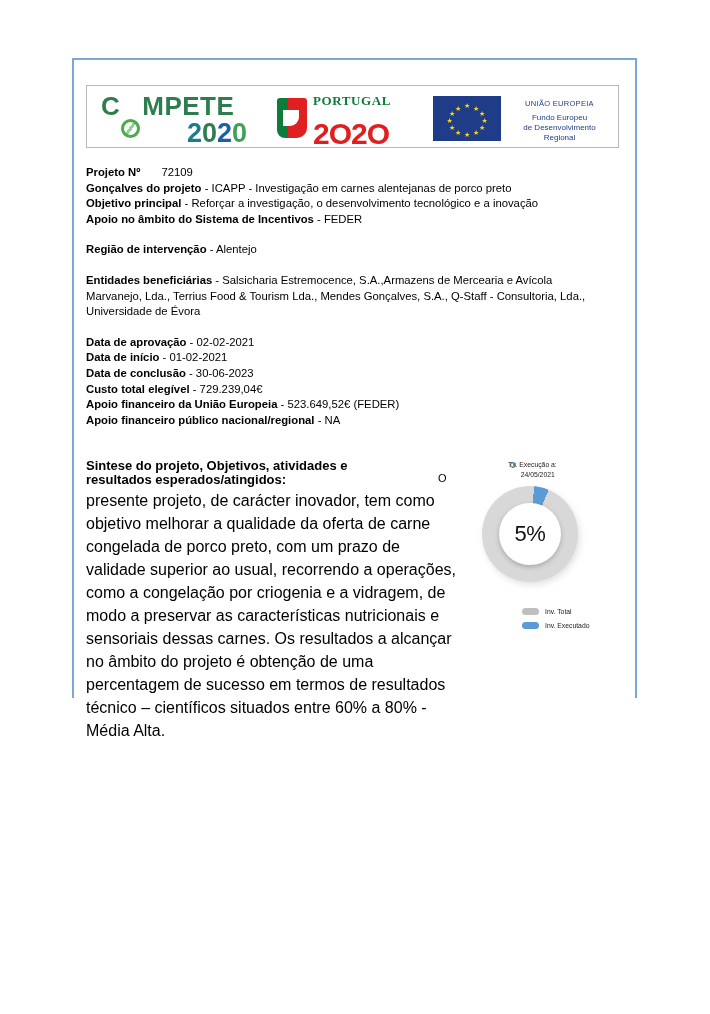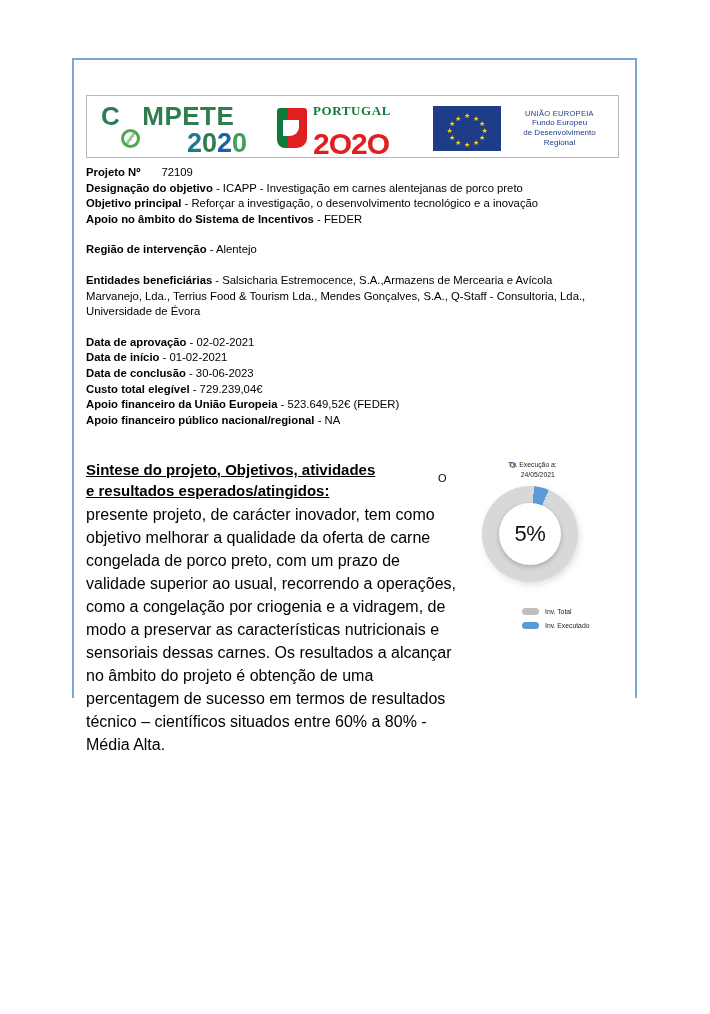--- a/index.html
+++ b/index.html
@@ -26,21 +26,21 @@
     border-left: 2px solid #7BA7D7;
     border-right: 2px solid #7BA7D7;
     border-top: 2px solid #7BA7D7;
     box-sizing: border-box;
   }
 
   
   #logo-bar {
     position: absolute;
     left: 86px;
-    top: 95px;
+    top: 85px;
     width: 533px;
     height: 63px;
     border: 1px solid #B8B8B8;
     box-sizing: border-box;
     background: #ffffff;
   }
   .logo-slot { position: absolute; top: 0; height: 100%; }
 
   
   #logo-compete { left: 8px; width: 170px; }
@@ -155,20 +155,21 @@
     font-size: 7.5px;
     color: #1F3C88;
     letter-spacing: 0.3px;
     line-height: 9px;
   }
   .eu-l2 {
     font-family: "Liberation Sans", sans-serif;
     font-size: 8px;
     color: #1F3C88;
     line-height: 10px;
+    margin-top: 5px;
   }
 
   
   #doc-body {
     position: absolute;
     left: 86px;
     top: 165px;
     width: 520px;
   }
   .line {
@@ -180,25 +181,24 @@
   .blk { margin-top: 15px; }
 
   
   #synthesis {
     position: absolute;
     left: 86px;
     top: 459px;
     width: 372px;
   }
   .syn-heading {
-    font-size: 15px;
+    font-size: 13px;
     font-weight: bold;
-    line-height: 21px;
+    line-height: 14px;
     width: 300px;
-    text-decoration: underline;
   }
   .syn-o {
     position: absolute;
     left: 352px;
     top: 13px;
     font-size: 11px;
   }
   .syn-text {
     font-size: 16px;
     line-height: 23px;
@@ -359,21 +359,21 @@
 </div>
 
 <div id="doc-body">
 
   <div class="line">
     <b>Projeto Nº</b>
     <span style="display:inline-block;width:18px;"></span><span>72109</span>
   </div>
 
   <div class="line">
-    <b>Designação do objetivo</b>
+    <b>Gonçalves do projeto</b>
     <span>- ICAPP - Investigação em carnes alentejanas de porco preto</span>
   </div>
 
   <div class="line">
     <b>Objetivo principal</b>
     <span>- Reforçar a investigação, o desenvolvimento tecnológico e a inovação</span>
   </div>
 
   <div class="line">
     <b>Apoio no âmbito do Sistema de Incentivos</b>

